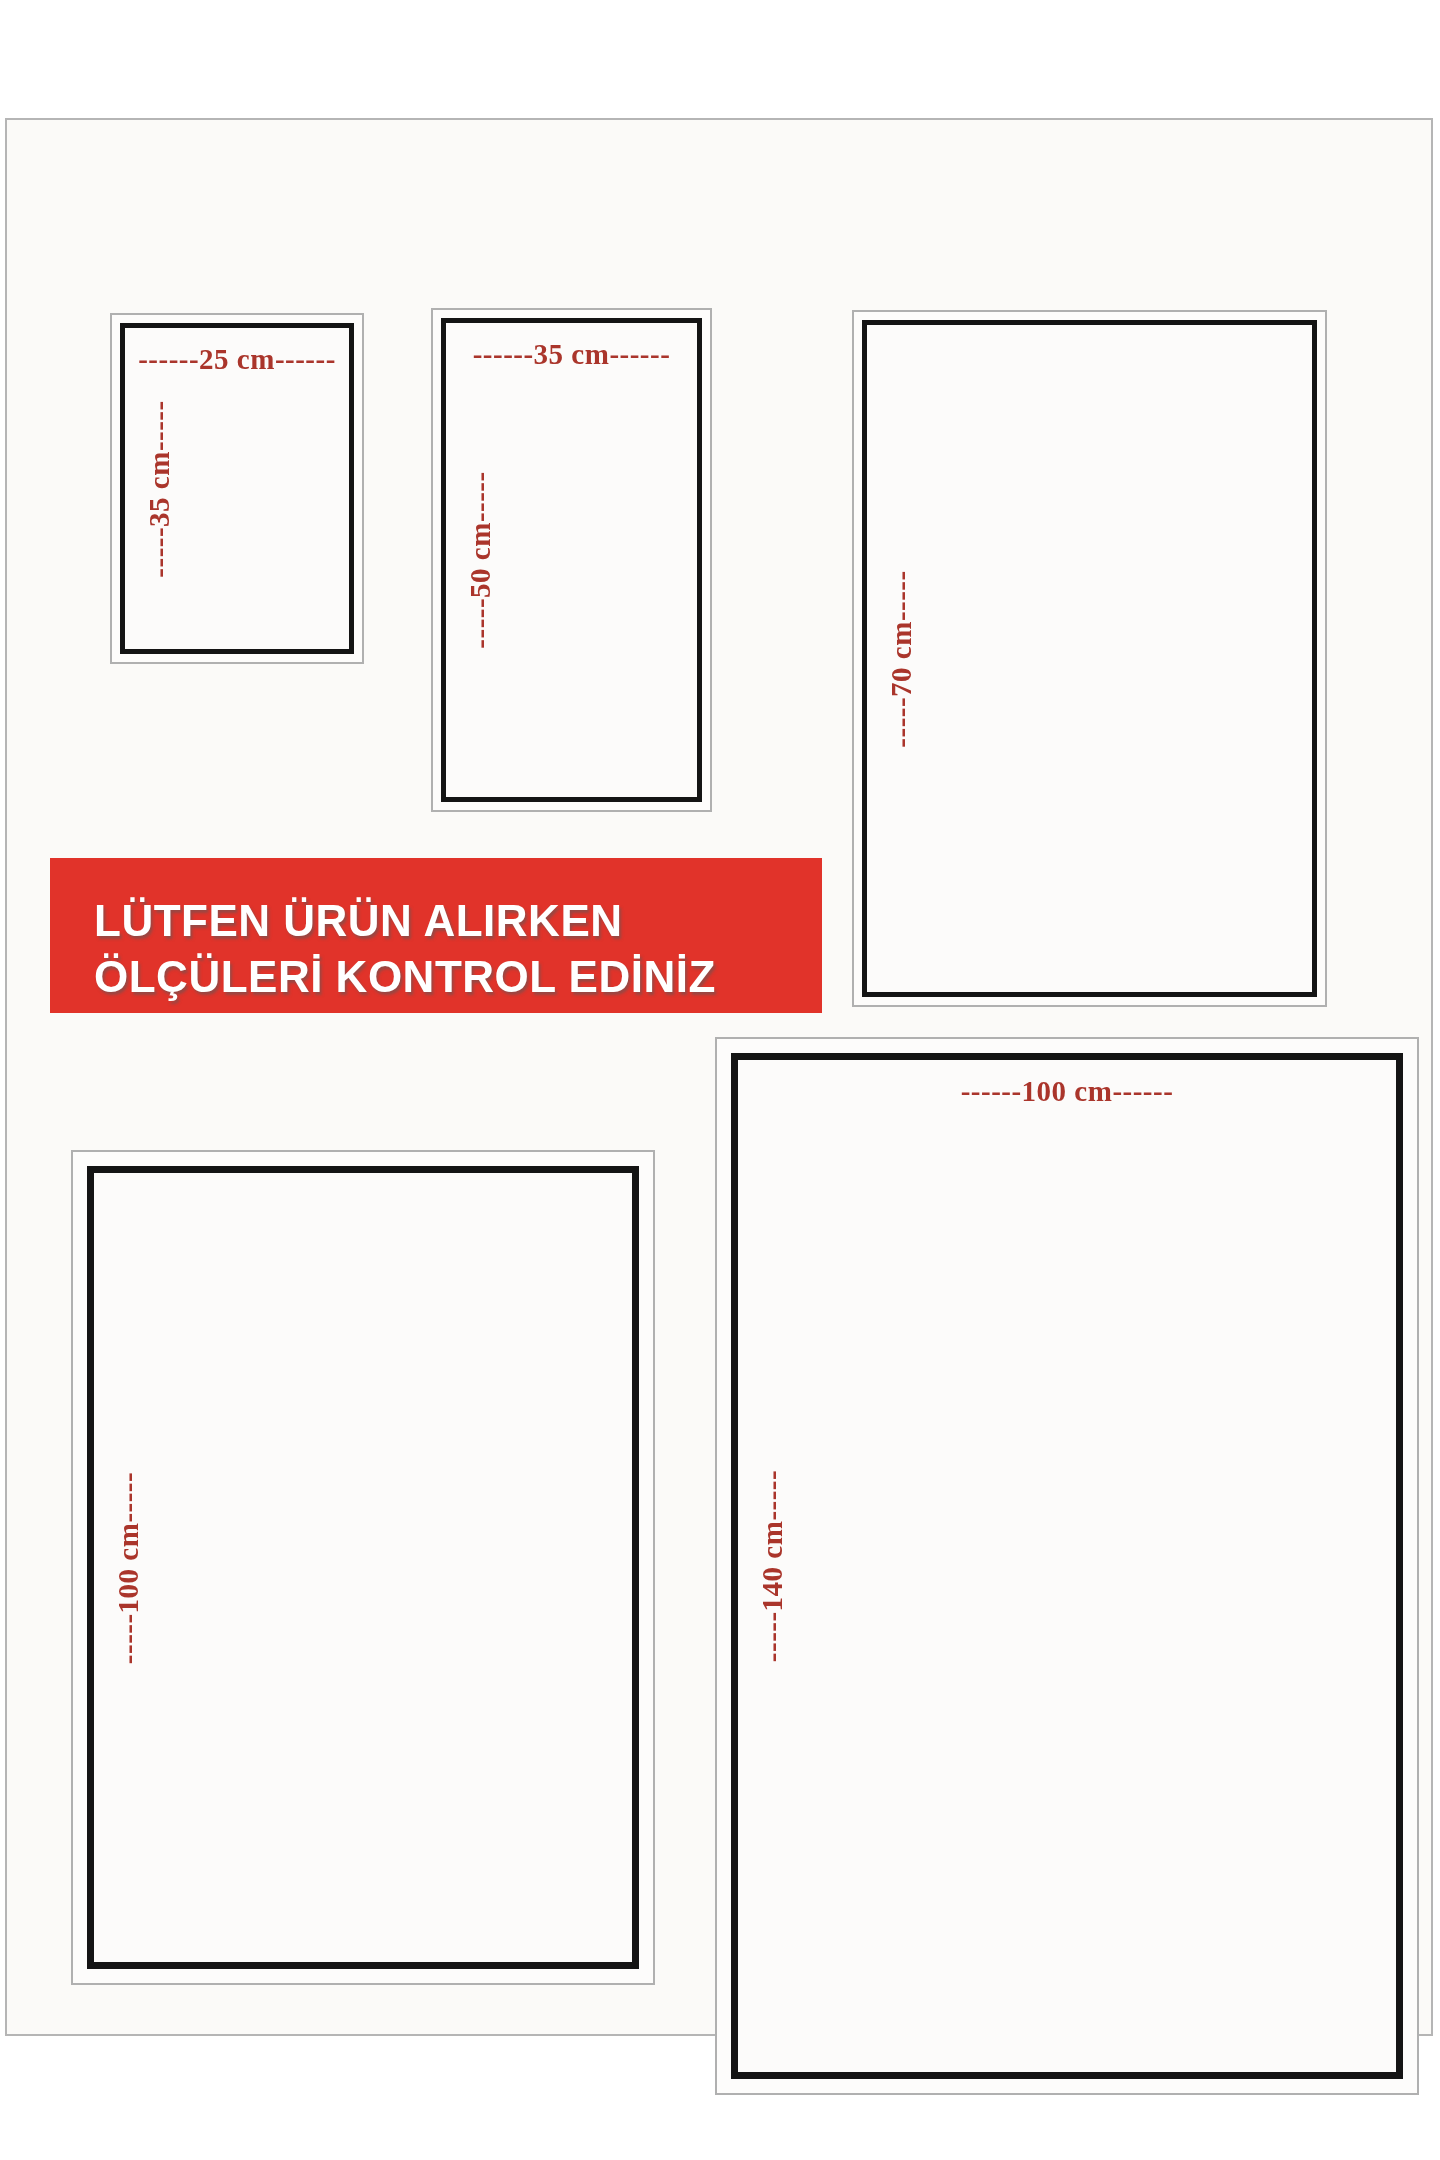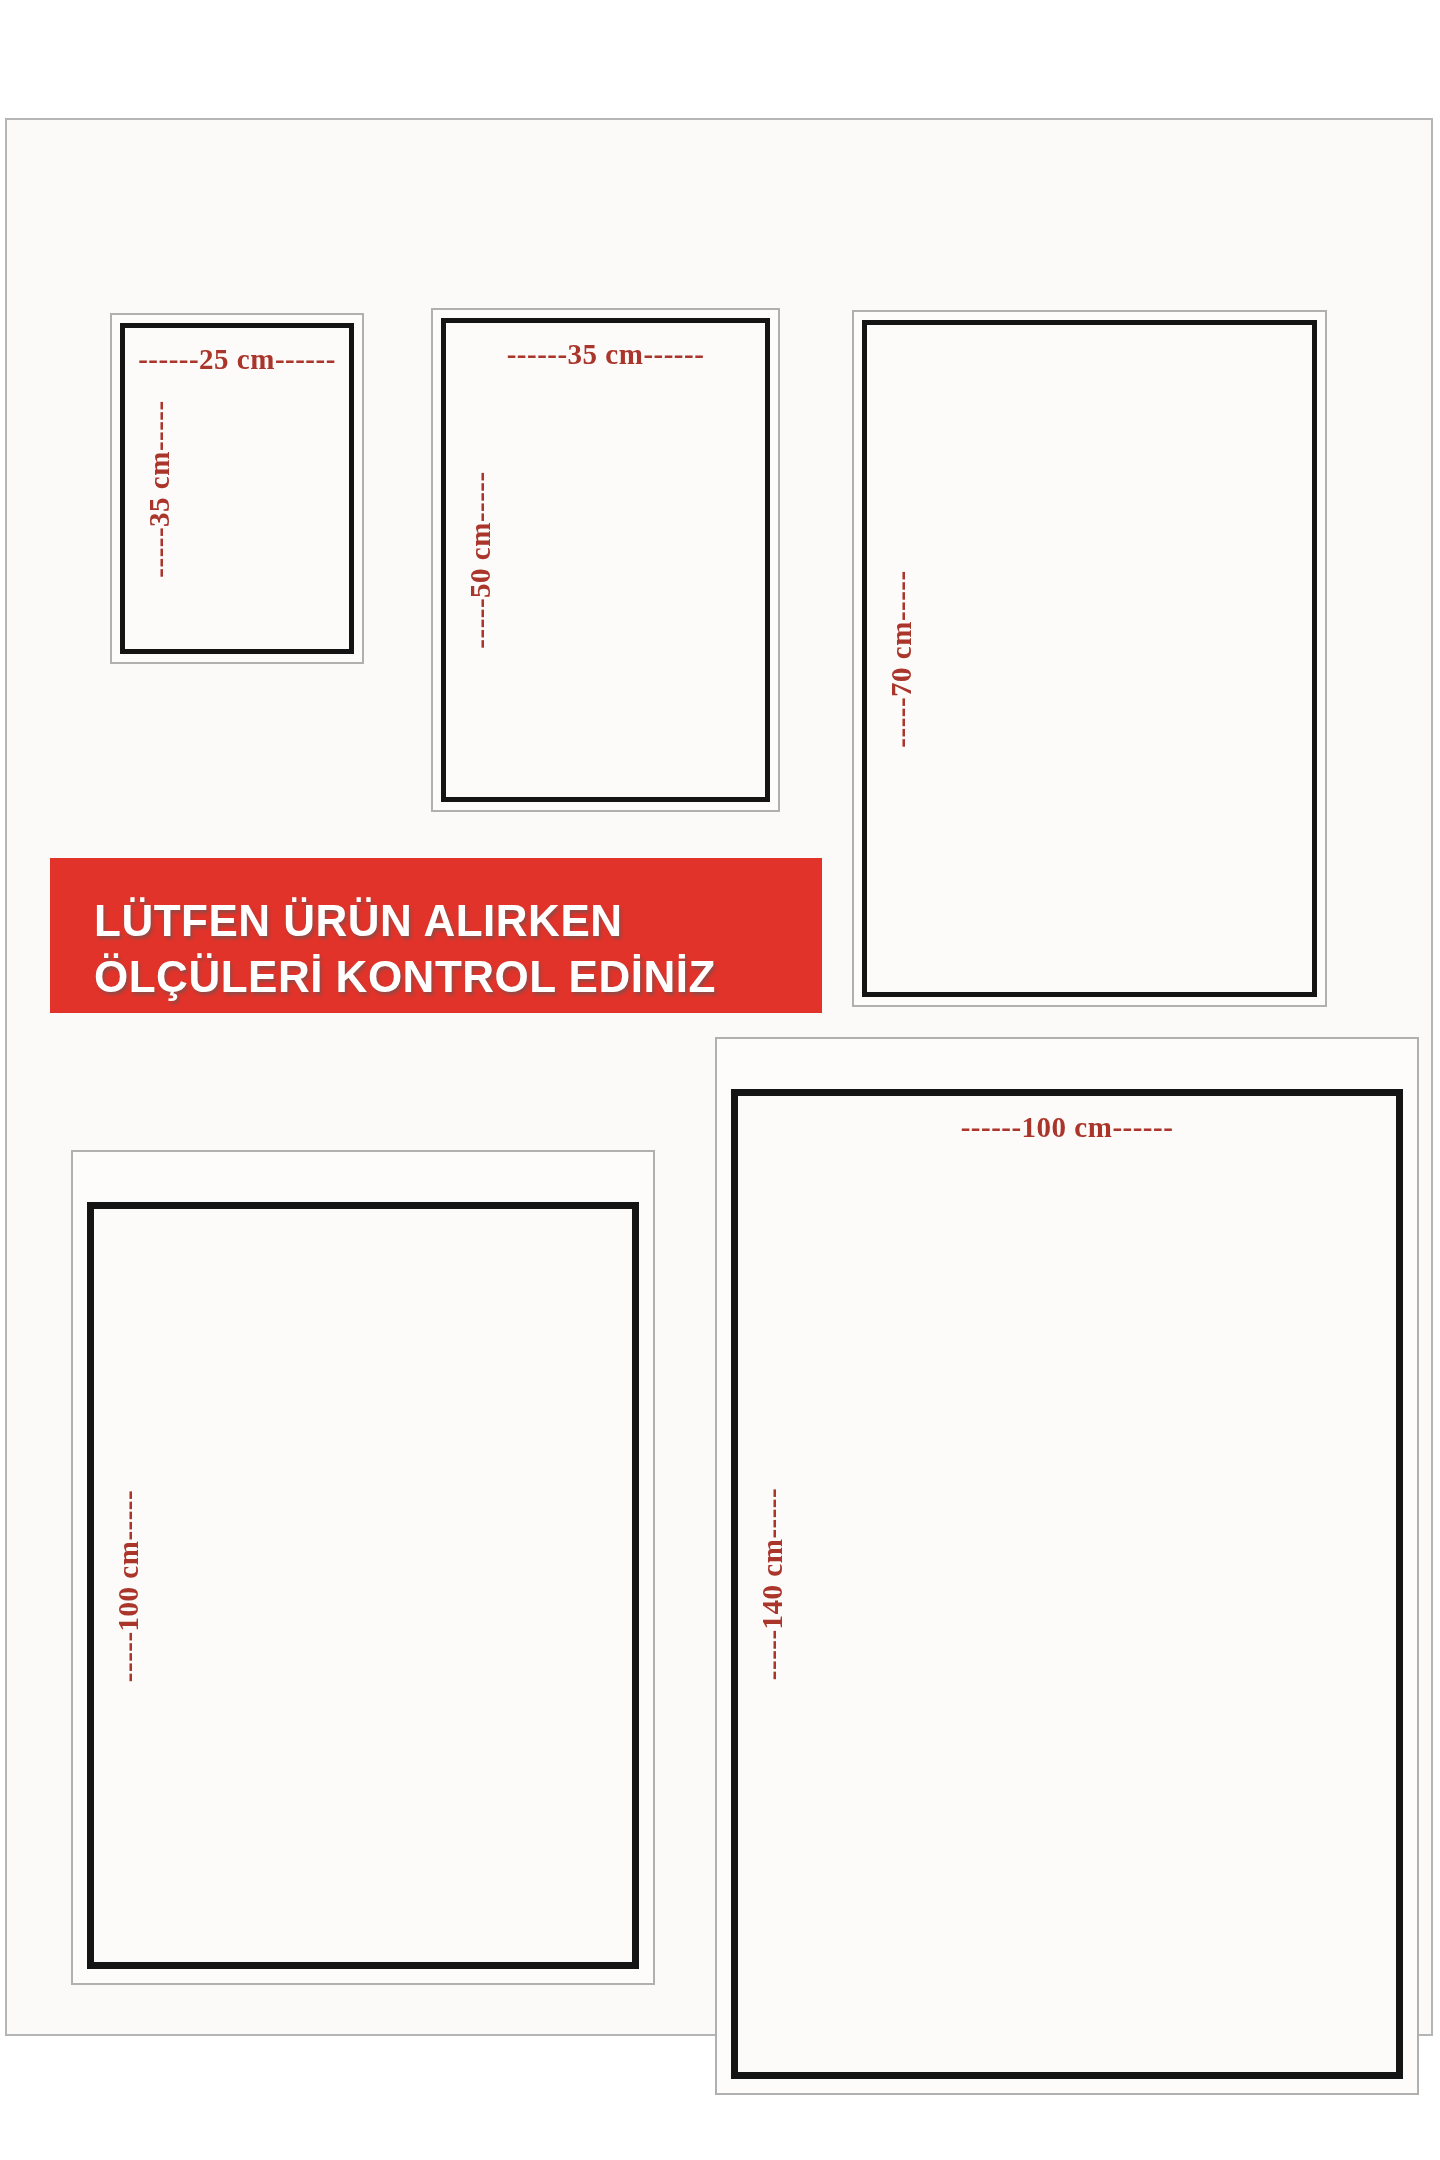--- a/index.html
+++ b/index.html
@@ -18,37 +18,37 @@
   .sizebox{
     position:absolute;box-sizing:border-box;
     border:2px solid #b0b0b0;background:#fdfcfb;
   }
   .sizebox .inner{
     position:absolute;box-sizing:border-box;background:#fcfbfa;
     border:5px solid #141414;
     font-family:Liberation Serif, serif;
   }
   .sizebox.small .inner{inset:8px;}
-  .sizebox.large .inner{inset:14px;border-width:7px;margin-top:36px;}
+  .sizebox.large .inner{inset:14px;border-width:7px;}
   .wlabel{
     position:absolute;top:15px;left:0;width:100%;
     text-align:center;white-space:nowrap;
     font-weight:bold;font-size:29px;color:#aa352b;
     letter-spacing:0.5px;
   }
   .hlabel{
     position:absolute;left:34px;top:50%;
     transform:translate(-50%,-50%) rotate(-90deg);
     white-space:nowrap;
     font-weight:bold;font-size:29px;color:#aa352b;
     letter-spacing:0.5px;
   }
   
   .b1{left:103px;top:193px;width:254px;height:351px;}
-  .b2{left:424px;top:188px;width:349px;height:504px;}
+  .b2{left:424px;top:188px;width:281px;height:504px;}
   .b3{left:845px;top:190px;width:475px;height:697px;}
   .b4{left:64px;top:1030px;width:584px;height:835px;}
   .b5{left:708px;top:917px;width:704px;height:1058px;}
   
   .banner{
     position:absolute;left:43px;top:738px;width:772px;height:155px;
     background:#e1332a;box-sizing:border-box;
     padding:35px 20px 0 44px;
   }
   .banner .line{

